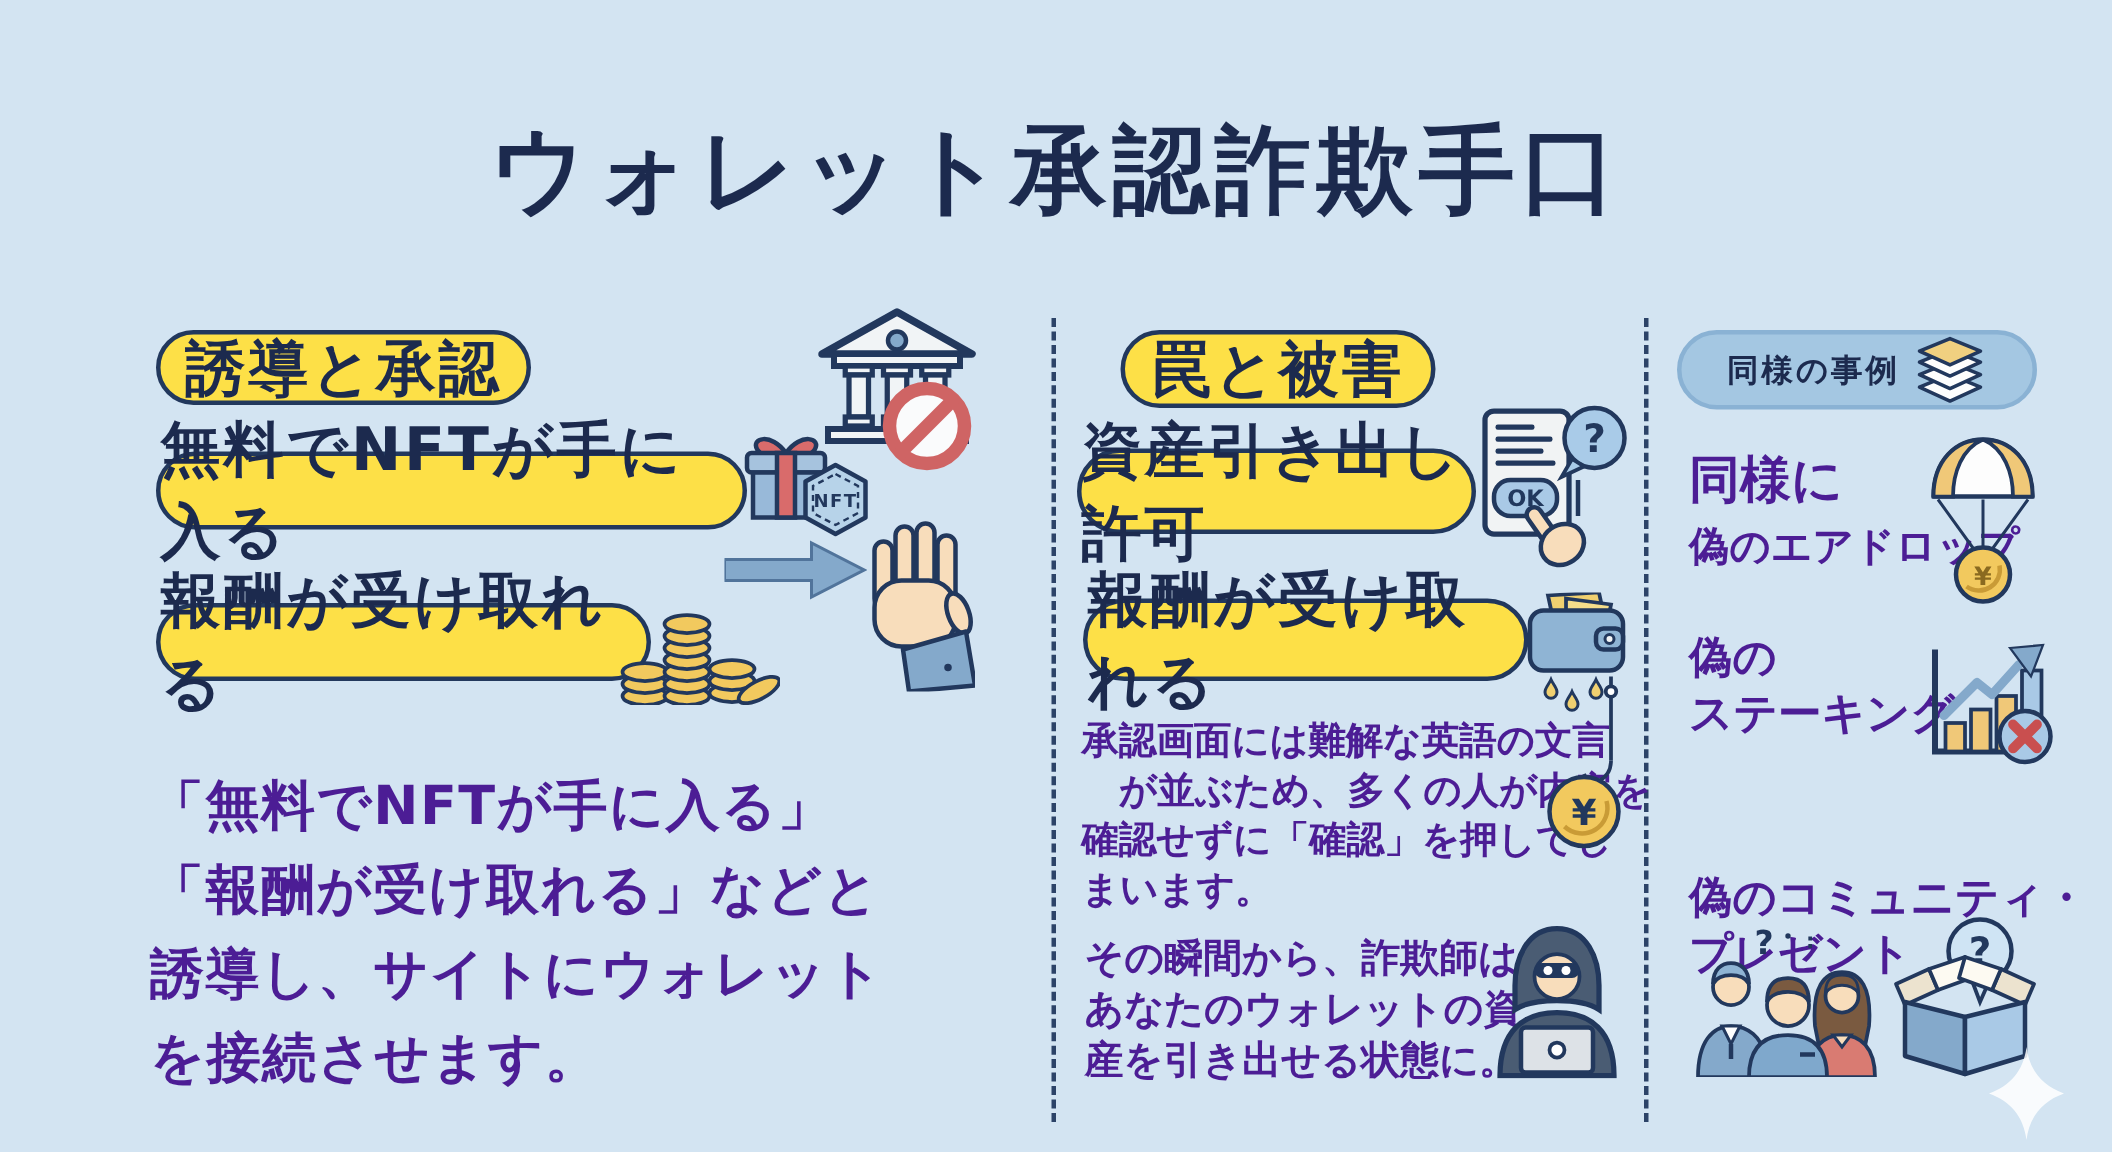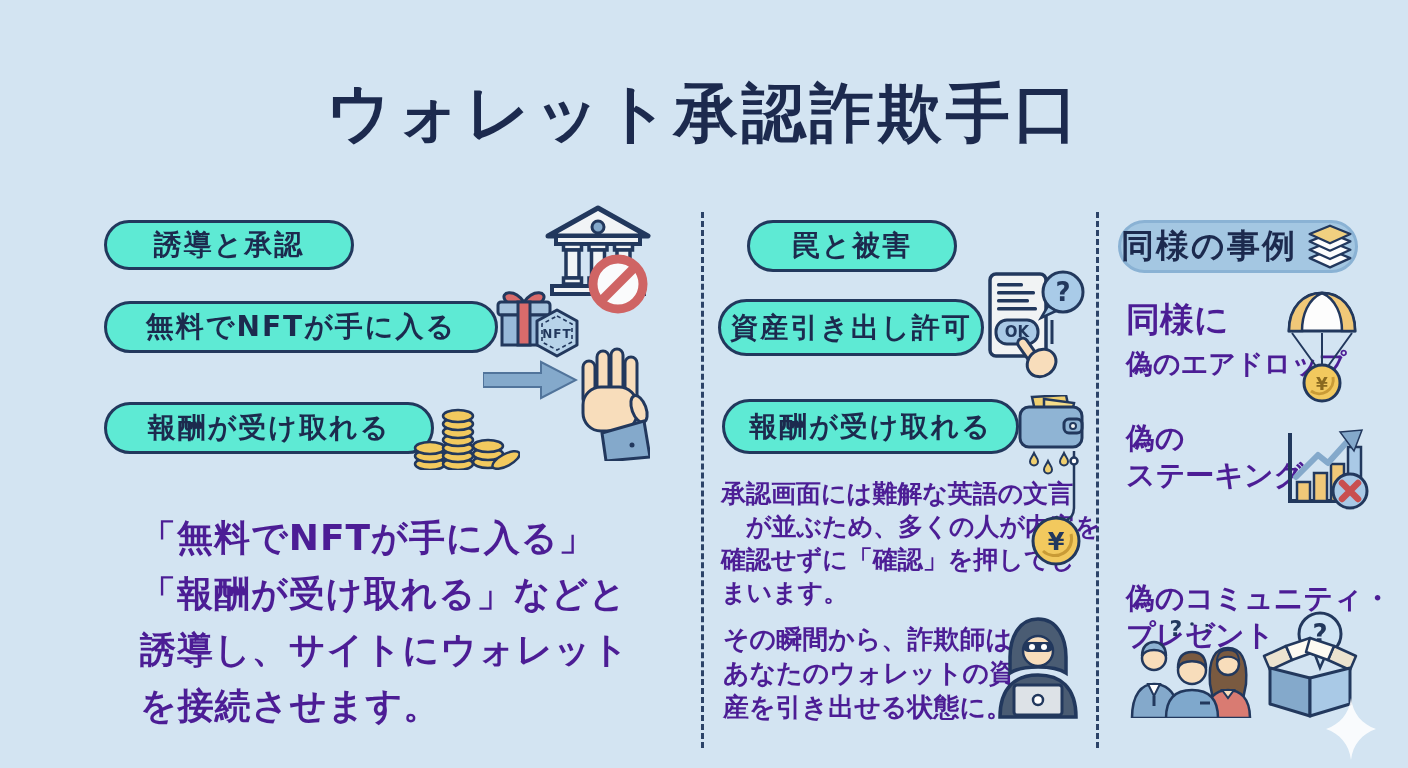--- a/index.html
+++ b/index.html
@@ -12,33 +12,33 @@
     position:absolute; left:0; right:0; top:70px; text-align:center;
     font-size:64px; font-weight:700; letter-spacing:4px; color:#1c2a4e;
   }
   .divider{
     position:absolute; top:212px; height:536px; width:0;
     border-left:3px dashed #2c4368;
   }
   .d1{ left:701px; } .d2{ left:1096px; }
   .pill{
     position:absolute; display:flex; align-items:center; justify-content:center;
-    background:#5eead4; border:3px solid #22385d; border-radius:32px;
-    font-size:28px; font-weight:800; letter-spacing:2px; color:#1c2a4e; z-index:2;
+    background:#fde047; border:3px solid #22385d; border-radius:32px;
+    font-size:40px; font-weight:800; letter-spacing:2px; color:#1c2a4e; z-index:2;
   }
-  .pill.alt{ background:#a4c7e2; border-color:#8ab2d4; gap:8px; font-size:33px; }
+  .pill.alt{ background:#a4c7e2; border-color:#8ab2d4; gap:8px; font-size:21px; }
   #pill-guide   { left:104px; top:220px; width:250px; height:50px; }
   #pill-free-nft{ left:104px; top:301px; width:394px; height:52px; }
   #pill-reward  { left:104px; top:402px; width:330px; height:52px; }
   #pill-trap    { left:747px; top:220px; width:210px; height:52px; }
   #pill-screen  { left:718px; top:299px; width:266px; height:57px; }
   #pill-withdraw{ left:722px; top:399px; width:297px; height:55px; }
   #pill-similar { left:1118px; top:220px; width:240px; height:53px; }
   .txt{ position:absolute; font-weight:800; color:#4c1d95; white-space:pre; z-index:2; }
-  #left-desc   { left:100px;  top:510px; font-size:36px; line-height:56px; letter-spacing:1px;margin-left:40px; }
+  #left-desc   { left:100px;  top:510px; font-size:36px; line-height:56px; letter-spacing:1px; }
   #mid-para1   { left:721px;  top:477px; font-size:25px; line-height:33px; }
   #mid-para2   { left:723px;  top:622px; font-size:26px; line-height:34px; }
   #similar-intro { left:1126px; top:297px; font-size:34px; }
   #fake-airdrop  { left:1126px; top:346px; font-size:27px; }
   #fake-staking  { left:1126px; top:420px; font-size:29px; line-height:37px; }
   #fake-community{ left:1126px; top:540px; font-size:29px; line-height:37px;margin-top:40px; }
   .icon{ position:absolute; z-index:3; }
   #bank-icon        { left:542px;  top:204px; }
   #prohibition-icon { left:588px;  top:254px; }
   #gift-icon        { left:494px;  top:286px; }

